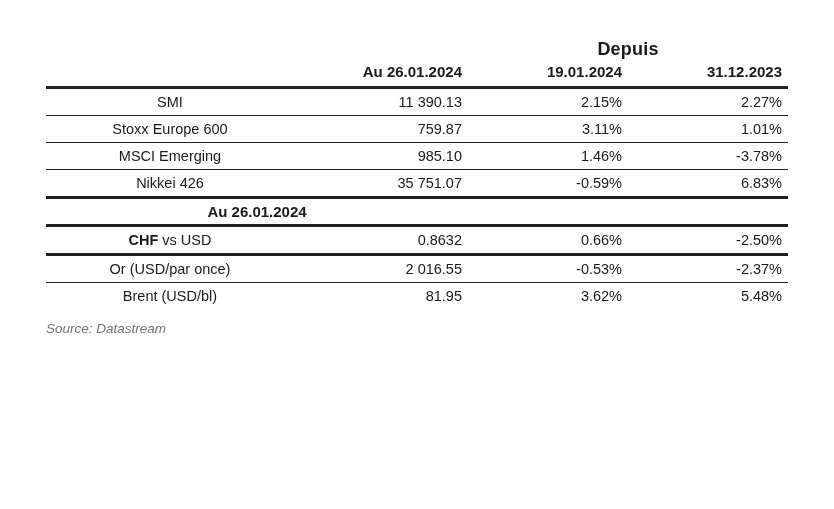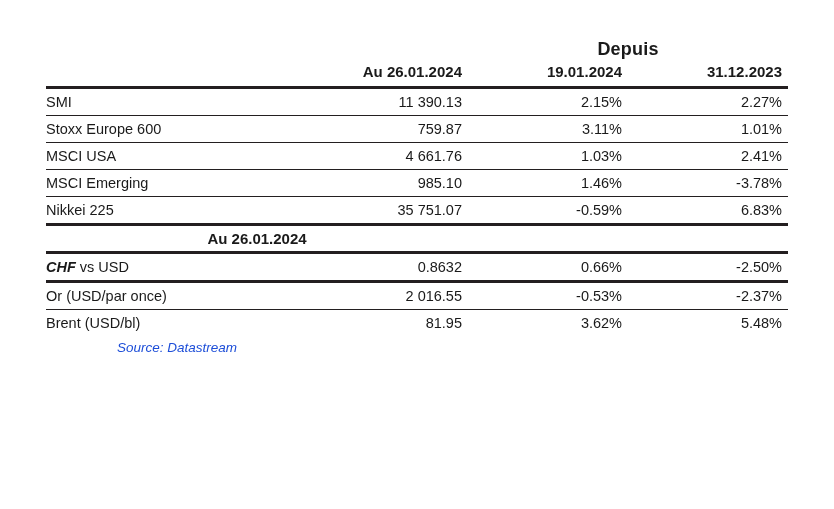--- a/index.html
+++ b/index.html
@@ -51,21 +51,21 @@
   }
   .hdr-cols-row td.label-cell { padding: 0; }
 
   tr.data-row td {
     padding: 5px 6px 5px 0;
     text-align: right;
     white-space: nowrap;
     font-size: 14.5px;
   }
   tr.data-row td.label-cell {
-    text-align: left;
+    text-align: center;
     padding-right: 14px;
   }
 
   
   .rule-thick td {
     border-top: 3px solid #231f20;
   }
   .rule-thin td {
     border-top: 1px solid #231f20;
   }
@@ -73,29 +73,29 @@
 
   .subheader-row td {
     text-align: center;
     font-weight: bold;
     font-size: 15px;
     padding: 4px 0 4px 0;
   }
   .subheader-row td.sub-left,
   .subheader-row td.sub-right { }
 
-  .bold-ccy { font-weight: bold; font-style: italic; }
+  .bold-ccy { font-weight: bold; }
 
   .source {
-    margin-top: 4px;
+    margin-top: 12px;
     width: 262px;
-    text-align: center;
+    text-align: left;
     font-style: italic;
     font-size: 13.5px;
-    color: #1d4ed8;
+    color: #737373;
   }
 </style>
 </head>
 <body>
 
 <div class="sheet">
 
   <table class="market-table">
     <colgroup>
       <col class="c-label">
@@ -124,33 +124,27 @@
         <td>2.15%</td>
         <td>2.27%</td>
       </tr>
       <tr class="data-row rule-thin">
         <td class="label-cell">Stoxx Europe 600</td>
         <td>759.87</td>
         <td>3.11%</td>
         <td>1.01%</td>
       </tr>
       <tr class="data-row rule-thin">
-        <td class="label-cell">MSCI USA</td>
-        <td>4 661.76</td>
-        <td>1.03%</td>
-        <td>2.41%</td>
-      </tr>
-      <tr class="data-row rule-thin">
         <td class="label-cell">MSCI Emerging</td>
         <td>985.10</td>
         <td>1.46%</td>
         <td>-3.78%</td>
       </tr>
       <tr class="data-row rule-thin">
-        <td class="label-cell">Nikkei 225</td>
+        <td class="label-cell">Nikkei 426</td>
         <td>35 751.07</td>
         <td>-0.59%</td>
         <td>6.83%</td>
       </tr>
 
       <tr class="subheader-row rule-thick">
         <td class="sub-left" colspan="2">Au 26.01.2024</td>
         <td class="sub-right"></td>
         <td class="sub-right"></td>
       </tr>

